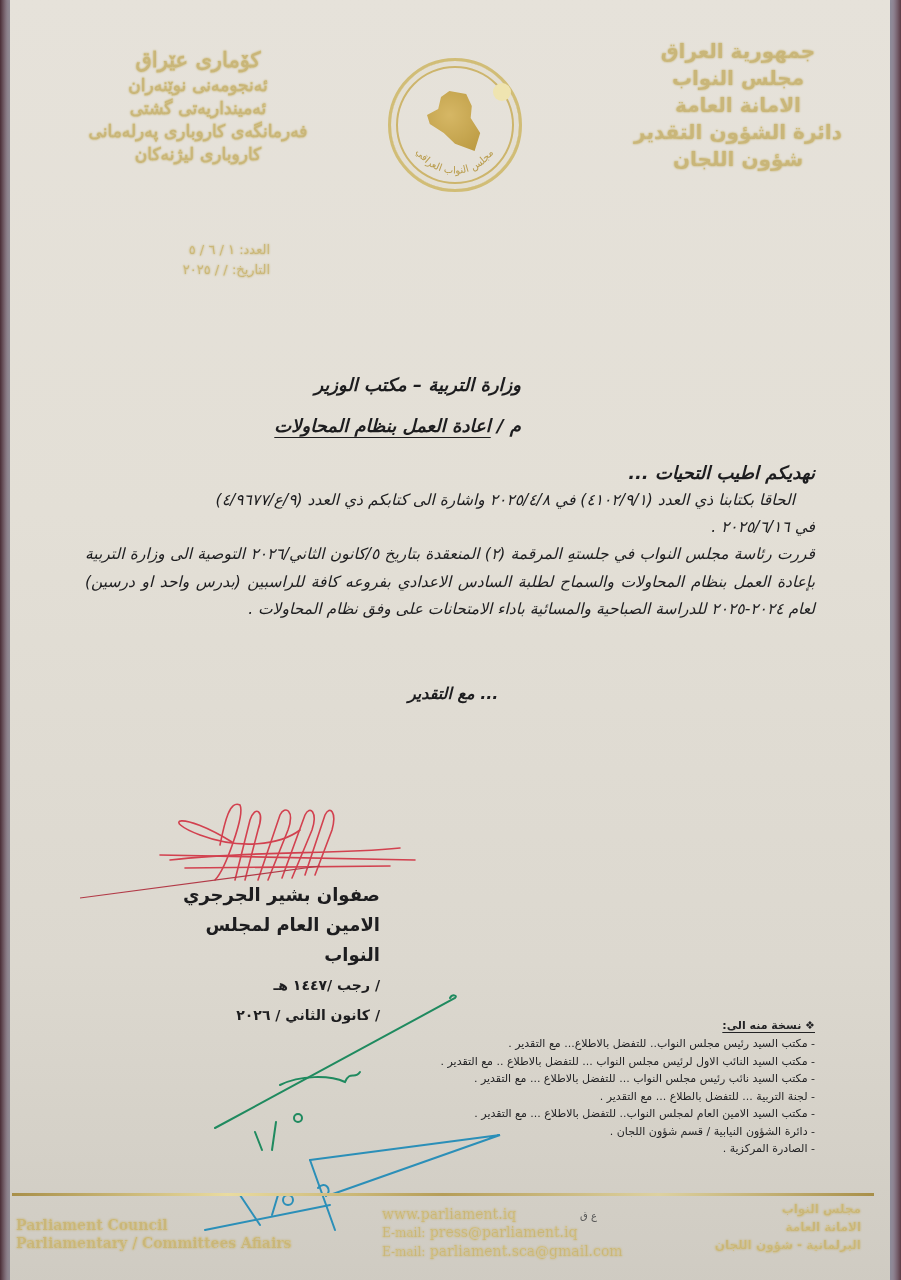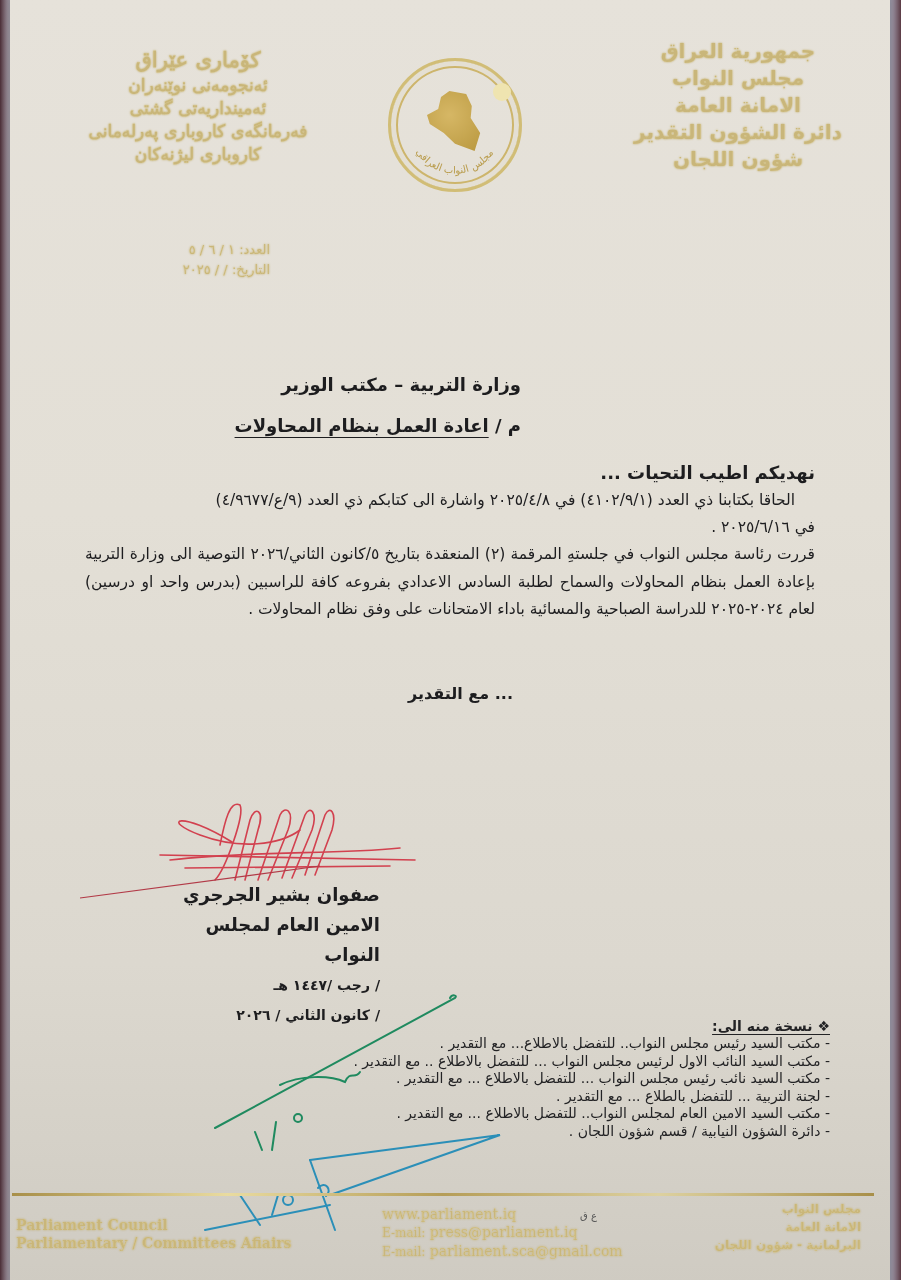--- a/index.html
+++ b/index.html
@@ -12,34 +12,34 @@
   .hdr div{line-height:1.35;}
   .hdr-right{right:48px;top:38px;width:230px;font-size:20px;}
   .hdr-left{left:78px;top:46px;width:240px;font-size:17px;font-family:"DejaVu Serif",serif;}
   .hdr-left .big{font-size:21px;}
   .ref{position:absolute;left:90px;top:240px;width:180px;direction:rtl;font-size:13px;}
   .ref div{line-height:20px;}
   .seal{position:absolute;left:388px;top:58px;width:128px;height:128px;border-radius:50%;border:3px solid #d1bd76;box-shadow:inset 0 0 0 5px #e4dfd3,inset 0 0 0 7px #cdb56c;}
   .seal .map{position:absolute;left:36px;top:30px;width:56px;height:60px;background:radial-gradient(circle at 40% 40%,#d6b765,#b8973e);clip-path:polygon(40% 0,70% 5%,80% 25%,78% 45%,95% 70%,85% 100%,50% 88%,30% 70%,5% 55%,0% 40%,20% 30%,25% 10%);}
   .seal .sun{position:absolute;right:8px;top:22px;width:18px;height:18px;border-radius:50%;background:#efe4b0;}
   .seal .ring-text{position:absolute;left:0;top:0;width:100%;height:100%;font-size:8px;color:#b99c4c;text-align:center;}
-  .body{position:absolute;direction:rtl;color:#1d1d1f;}
+  .body{position:absolute;direction:rtl;color:#1d1d1f;font-style:italic;}
   .addressee{right:380px;top:374px;font-size:18px;font-weight:bold;white-space:nowrap;}
   .subject{right:380px;top:415px;font-size:18px;font-weight:bold;white-space:nowrap;}
   .subject .u{text-decoration:underline;text-underline-offset:5px;}
   .greet{right:86px;top:462px;font-size:18px;font-weight:bold;}
   .para1{right:86px;top:487px;width:730px;font-size:15.5px;line-height:27px;}
   .para1 .l1{text-indent:20px;}
   .para2{right:86px;top:541px;width:730px;font-size:15.5px;line-height:27.5px;text-align:justify;text-align-last:right;}
   .closing{left:408px;top:684px;font-size:16px;font-weight:bold;}
   .signer{position:absolute;direction:rtl;text-align:right;left:180px;top:880px;width:200px;font-weight:bold;color:#1d1d1f;}
   .signer .name{font-size:18px;line-height:30px;}
   .signer .title{font-size:18px;line-height:30px;}
   .signer .date{font-size:14px;line-height:30px;}
-  .copies{position:absolute;direction:rtl;right:71px;top:1017px;width:500px;font-size:14px;color:#232325;}
+  .copies{position:absolute;direction:rtl;right:86px;top:1017px;width:500px;font-size:11px;color:#232325;}
   .copies .head{font-weight:bold;text-decoration:underline;text-underline-offset:3px;line-height:18px;}
   .copies .item{line-height:17.5px;white-space:nowrap;}
   .footer-line{position:absolute;left:12px;top:1193px;width:862px;height:3px;background:linear-gradient(90deg,#a88f49,#e9dba0,#b59d58,#ddd1a0,#a88f49);}
   .foot-left{position:absolute;left:16px;top:1216px;font-size:14px;font-weight:bold;line-height:18px;font-family:"DejaVu Serif",serif;}
   .foot-mid{position:absolute;left:382px;top:1205px;font-size:14px;line-height:18px;font-family:"DejaVu Serif",serif;}
   .foot-mid .lab{font-size:12px;}
   .foot-right{position:absolute;right:40px;top:1200px;direction:rtl;text-align:right;font-size:12px;line-height:18px;font-weight:bold;}
   .foot-tiny{position:absolute;left:580px;top:1210px;font-size:10px;color:#555;}
   svg.ink{position:absolute;left:0;top:0;pointer-events:none;}
 </style>
@@ -110,20 +110,21 @@
 </div>
 
 <div class="copies">
   <div class="head">❖ نسخة منه الى:</div>
   <div class="item">- مكتب السيد رئيس مجلس النواب.. للتفضل بالاطلاع... مع التقدير .</div>
   <div class="item">- مكتب السيد النائب الاول لرئيس مجلس النواب ... للتفضل بالاطلاع .. مع التقدير .</div>
   <div class="item">- مكتب السيد نائب رئيس مجلس النواب ... للتفضل بالاطلاع ... مع التقدير .</div>
   <div class="item">- لجنة التربية ... للتفضل بالطلاع ... مع التقدير .</div>
   <div class="item">- مكتب السيد الامين العام لمجلس النواب.. للتفضل بالاطلاع ... مع التقدير .</div>
   <div class="item">- دائرة الشؤون النيابية / قسم شؤون اللجان .</div>
+  <div class="item">- الصادرة المركزية .</div>
 </div>
 
 <svg class="ink" width="901" height="1280" viewBox="0 0 901 1280">
 
   <g fill="none" stroke="#d2414f" stroke-width="1.6" stroke-linecap="round">
     <path d="M232 842 C 180 810, 160 820, 200 835 C 240 850, 280 845, 300 830"></path>
     <path d="M220 845 C 225 820, 230 800, 240 805 C 245 815, 225 870, 215 880"></path>
     <path d="M235 880 L 250 820 C 255 805, 265 810, 258 830 L 245 880"></path>
     <path d="M258 880 L 280 815 C 285 805, 295 810, 288 830 L 268 880"></path>
     <path d="M282 878 L 305 815 C 310 805, 318 812, 312 830 L 292 878"></path>

